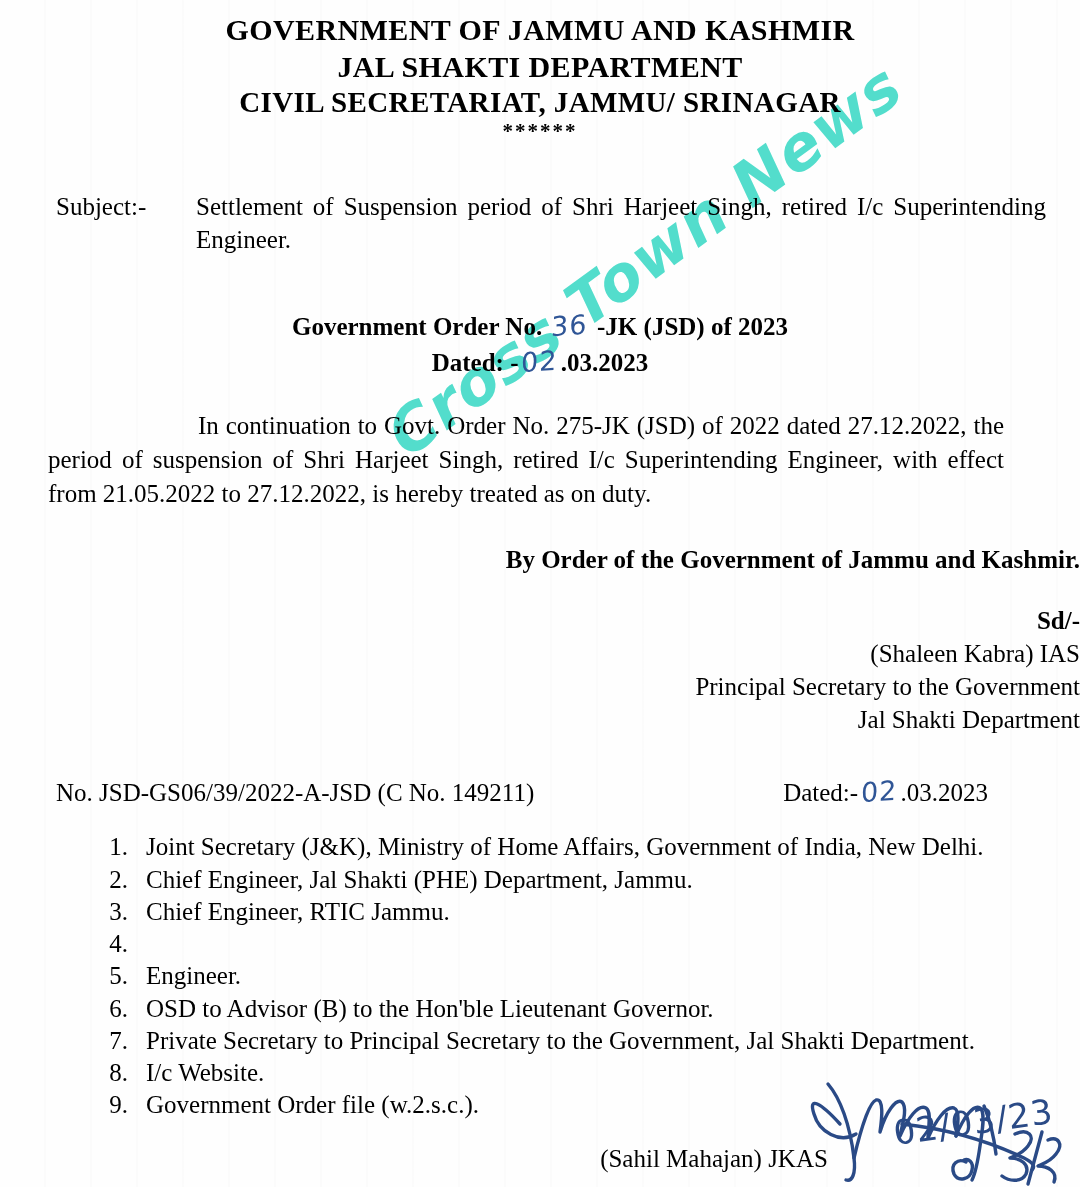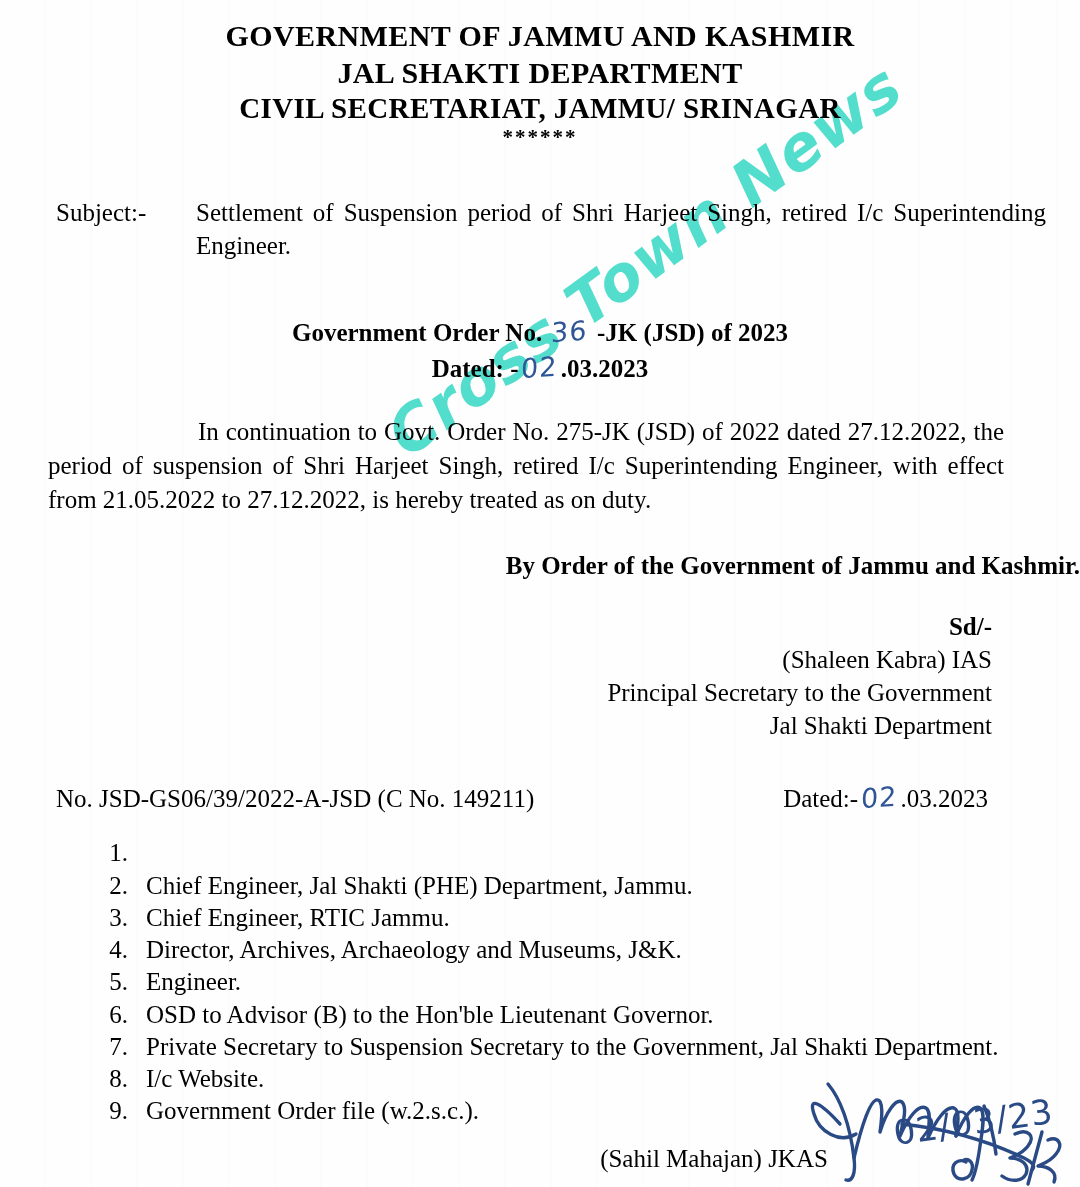--- a/index.html
+++ b/index.html
@@ -29,21 +29,21 @@
         rgba(0,0,0,0.000) 44px,
         rgba(0,0,0,0.022) 45px,
         rgba(0,0,0,0.000) 46px);
     z-index: 1;
   }
   .layer-text { position: relative; z-index: 3; }
 
   
   #letterhead {
     text-align: center;
-    padding-top: 18px;
+    padding-top: 12px;
   }
   #letterhead .hl {
     font-weight: bold;
     letter-spacing: 0.4px;
     line-height: 1.22;
   }
   #hl-1 { font-size: 30px; }
   #hl-2 { font-size: 30px; }
   #hl-3 { font-size: 29px; }
   #hl-stars {
@@ -101,21 +101,20 @@
   #by-order {
     text-align: right;
     font-weight: bold;
     font-size: 25px;
     margin-top: 36px;
   }
 
   
   #sig-block {
     margin-top: 30px;
-    padding-right: 88px;
     text-align: right;
     font-size: 25px;
     line-height: 1.32;
   }
   #sig-sd { font-weight: bold; }
 
   
   #ref-row {
     display: flex;
     justify-content: space-between;
@@ -242,44 +241,44 @@
     </div>
 
     <div id="ref-row">
       <div>No. JSD-GS06/39/2022-A-JSD (C No. 149211)</div>
       <div><span>Dated:-</span><span class="handwritten">02</span><span>.03.2023</span></div>
     </div>
 
     <ol id="dist-list">
       <li>
         <span class="num">1.</span>
+        <span class="txt">Joint Secretary (J&amp;K), Ministry of Home Affairs, Government of India, New Delhi.</span>
       </li>
       <li>
         <span class="num">2.</span>
         <span class="txt">Chief Engineer, Jal Shakti (PHE) Department, Jammu.</span>
       </li>
       <li>
         <span class="num">3.</span>
         <span class="txt">Chief Engineer, RTIC Jammu.</span>
       </li>
       <li>
         <span class="num">4.</span>
-        <span class="txt">Director, Archives, Archaeology and Museums, J&amp;K.</span>
       </li>
       <li>
         <span class="num">5.</span>
         <span class="txt">Engineer.</span>
       </li>
       <li>
         <span class="num">6.</span>
         <span class="txt">OSD to Advisor (B) to the Hon'ble Lieutenant Governor.</span>
       </li>
       <li>
         <span class="num">7.</span>
-        <span class="txt">Private Secretary to Suspension Secretary to the Government, Jal Shakti Department.</span>
+        <span class="txt">Private Secretary to Principal Secretary to the Government, Jal Shakti Department.</span>
       </li>
       <li>
         <span class="num">8.</span>
         <span class="txt">I/c Website.</span>
       </li>
       <li>
         <span class="num">9.</span>
         <span class="txt">Government Order file (w.2.s.c.).</span>
       </li>
     </ol>

